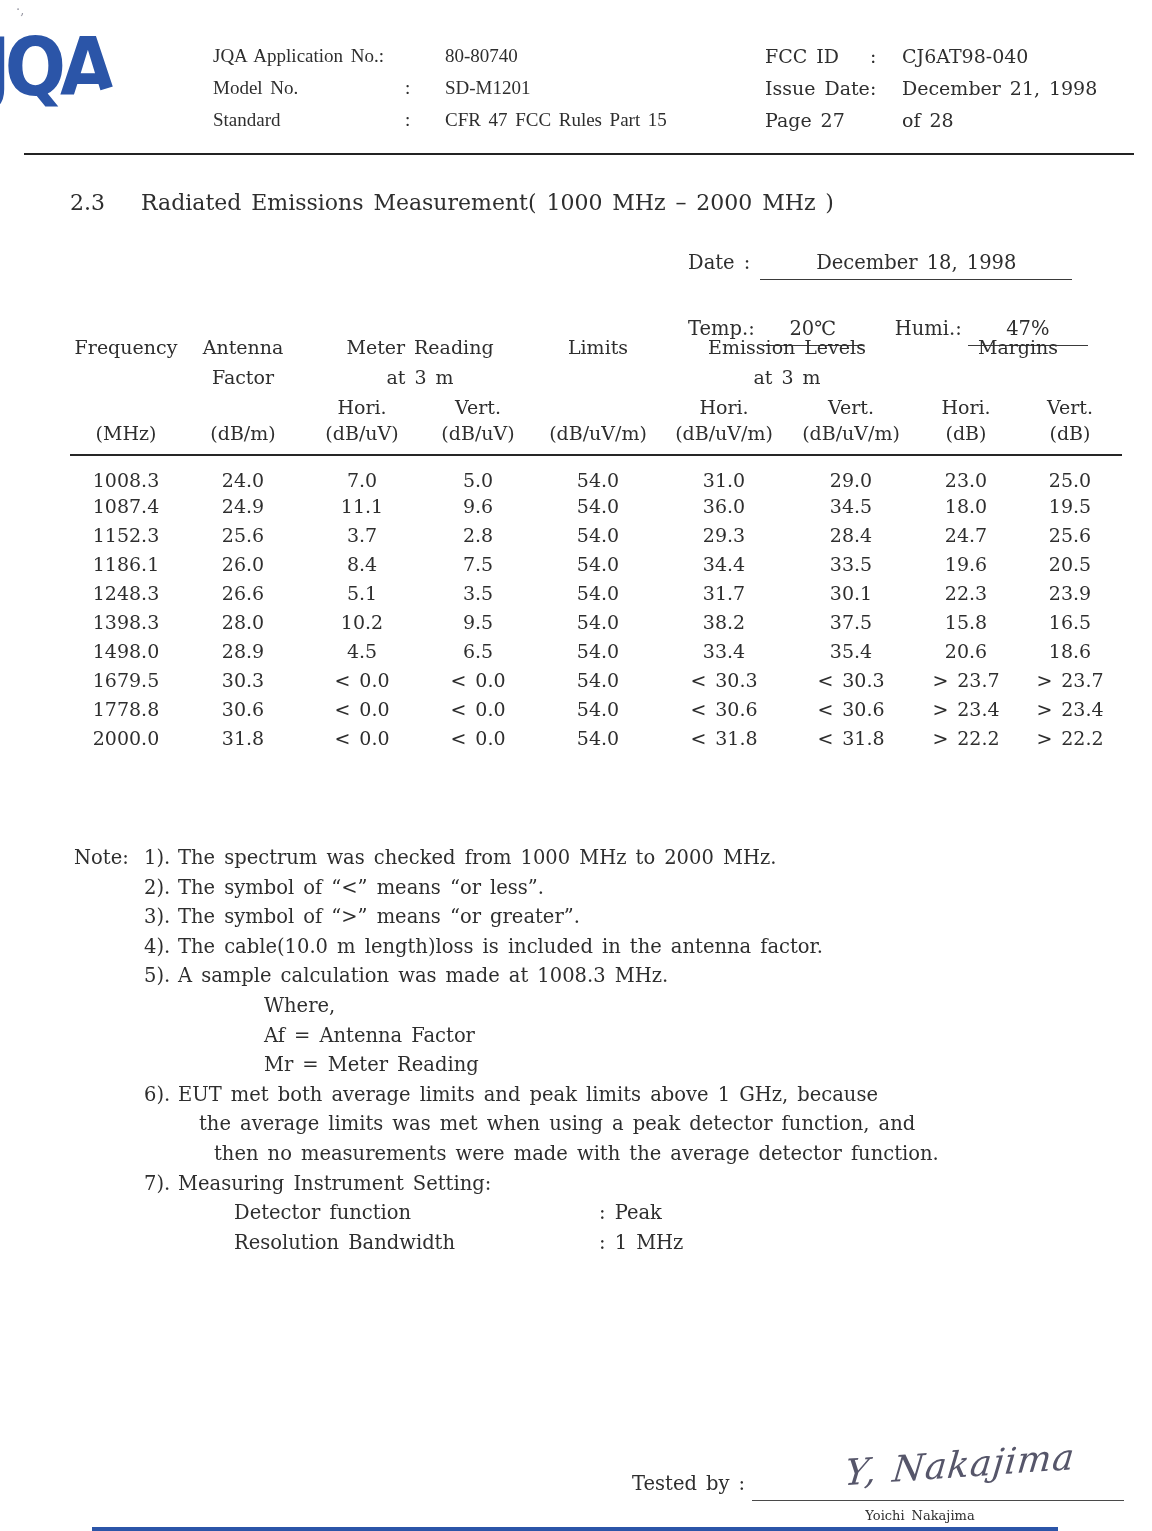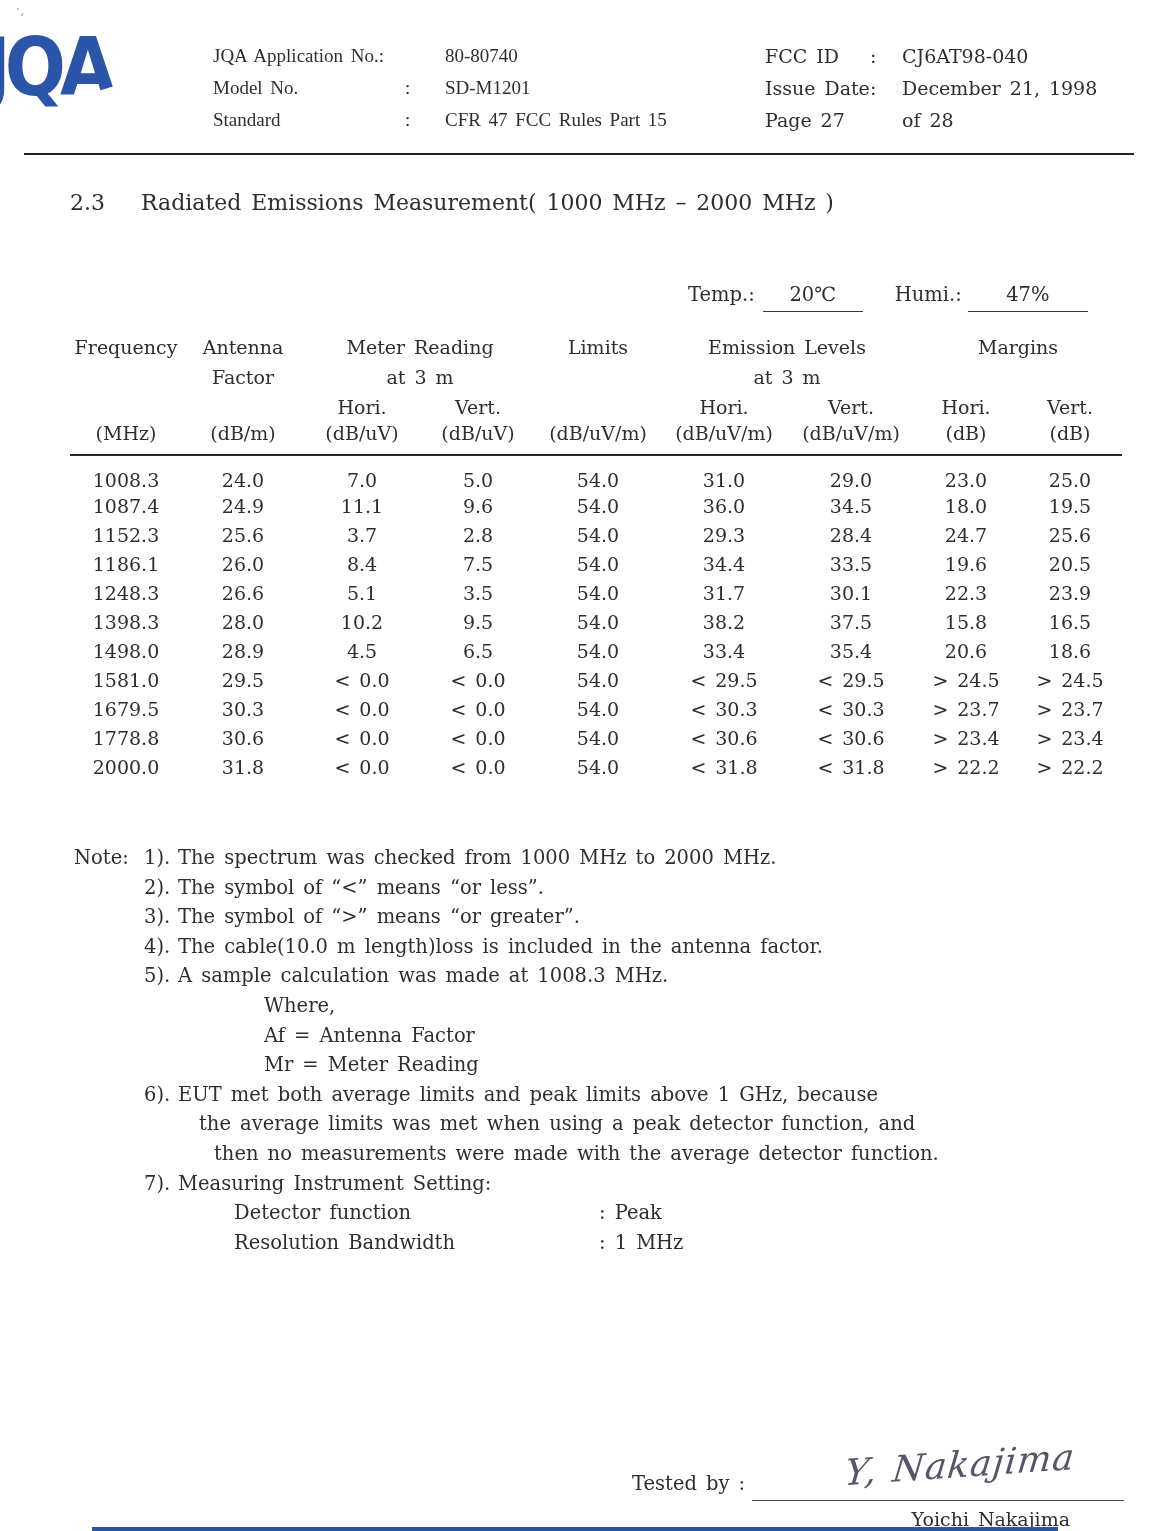--- a/index.html
+++ b/index.html
@@ -71,21 +71,21 @@
   .set-label { display:inline-block; width:365px; }
 
   
   .tested-by { position:absolute; left:632px; top:1472px; font-size:19.5px; }
   .sig-line { position:absolute; left:752px; top:1500px; width:372px; border-top:1.8px solid #4a4a4a; }
   .sig-script {
     position:absolute; left:800px; top:1444px; width:320px; text-align:center;
     font-style:italic; font-size:36px; color:#56566a;
     transform:rotate(-4deg) skewX(-10deg); letter-spacing:1px; white-space:nowrap;
   }
-  .sig-name { position:absolute; left:770px; top:1508px; width:300px; text-align:right; font-size:19px; }
+  .sig-name { position:absolute; left:770px; top:1508px; width:300px; text-align:center; font-size:13px; }
 
   .footer-bar { position:absolute; left:92px; top:1527px; width:966px; height:6px; background:#2b55a8; }
 </style>
 </head>
 <body>
 
 <div class="page">
 
   <span class="corner-mark">·,</span>
 
@@ -118,20 +118,23 @@
     </div>
   </div>
 
   <div class="header-rule"></div>
 
   <div class="section-title">
     <span class="section-no">2.3</span><span>Radiated Emissions Measurement( 1000 MHz – 2000 MHz )</span>
   </div>
 
   <div class="conditions">
+    <div>
+      <span class="c-label">Date :</span><span class="uval date-val">December 18, 1998</span>
+    </div>
     <div>
       <span class="c-label">Temp.:</span><span class="uval temp-val">20℃</span><span class="c-label humi-label">Humi.:</span><span class="uval humi-val">47%</span>
     </div>
   </div>
 
   <div class="emission-table-wrap">
     <table>
       <colgroup>
         <col style="width:112px">
           <col style="width:122px">
@@ -255,31 +258,20 @@
             <td>28.9</td>
             <td>4.5</td>
             <td>6.5</td>
             <td>54.0</td>
             <td>33.4</td>
             <td>35.4</td>
             <td>20.6</td>
             <td>18.6</td>
           </tr>
           <tr>
-            <td>1581.0</td>
-            <td>29.5</td>
-            <td>&lt; 0.0</td>
-            <td>&lt; 0.0</td>
-            <td>54.0</td>
-            <td>&lt; 29.5</td>
-            <td>&lt; 29.5</td>
-            <td>&gt; 24.5</td>
-            <td>&gt; 24.5</td>
-          </tr>
-          <tr>
             <td>1679.5</td>
             <td>30.3</td>
             <td>&lt; 0.0</td>
             <td>&lt; 0.0</td>
             <td>54.0</td>
             <td>&lt; 30.3</td>
             <td>&lt; 30.3</td>
             <td>&gt; 23.7</td>
             <td>&gt; 23.7</td>
           </tr>

